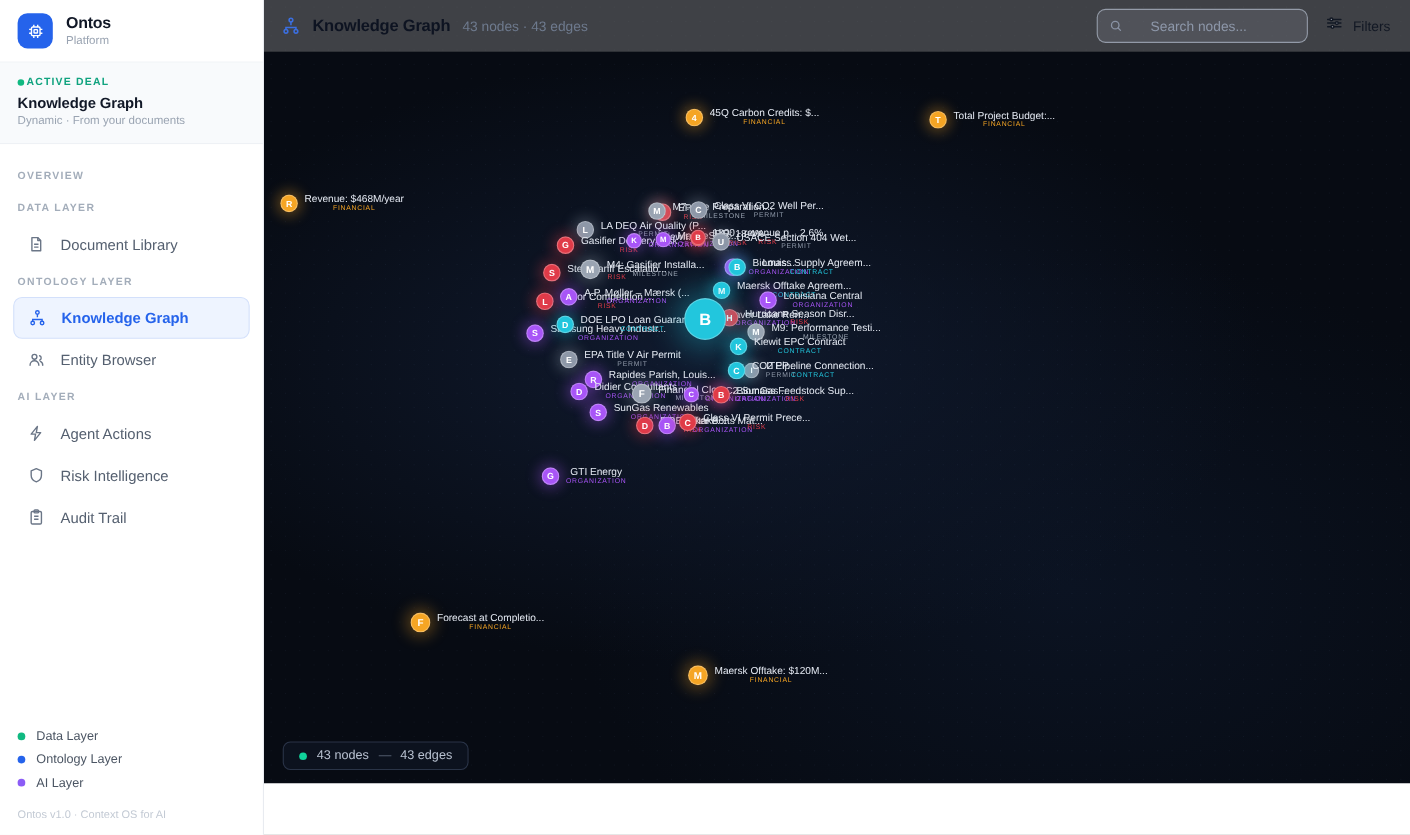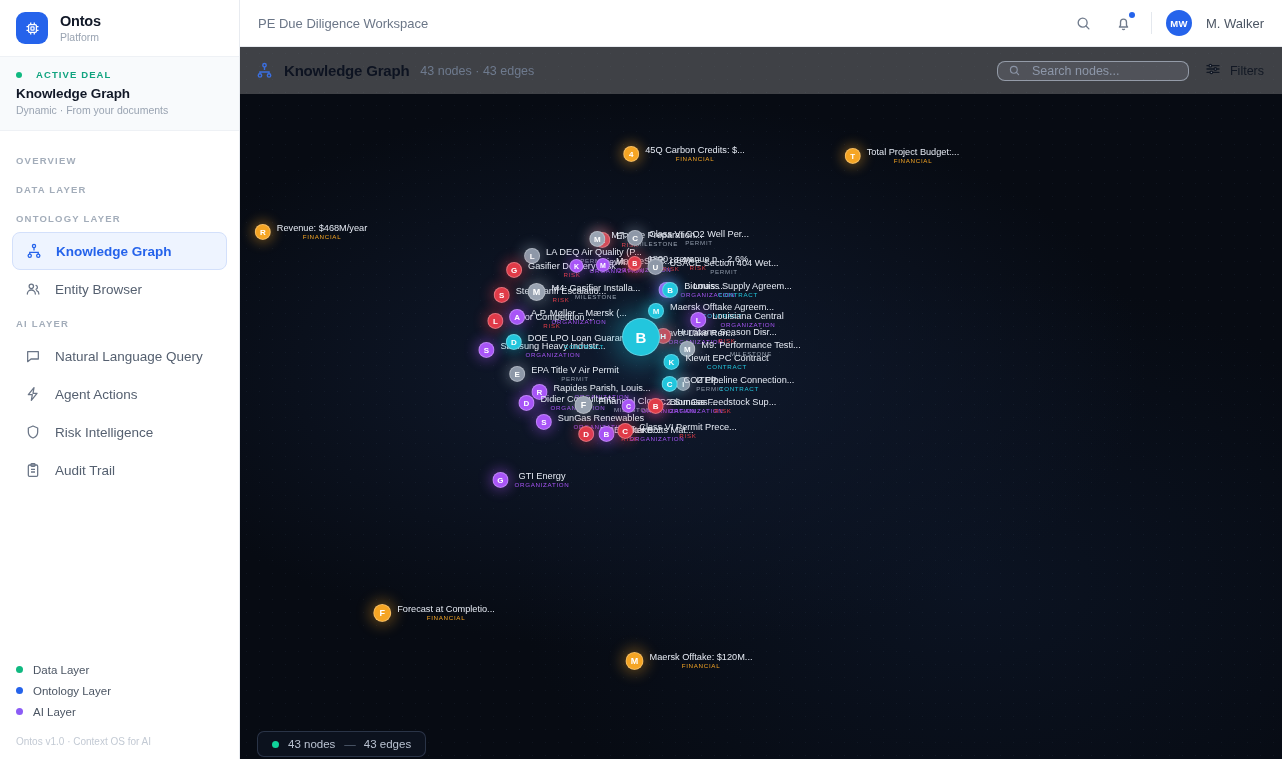--- a/index.html
+++ b/index.html
@@ -33,21 +33,21 @@
   .brand-text { display: flex; flex-direction: column; line-height: 1.15; }
   .brand-name { font-size: 14.5px; font-weight: 700; color: #111827; letter-spacing: -0.2px; }
   .brand-sub { font-size: 10.5px; color: #9aa4b2; margin-top: 1px; }
 
   .deal-card {
     padding: 12px 16px 14px 16px;
     background: #f8fafc;
     border-bottom: 1px solid #eef1f5;
   }
   .deal-badge {
-    display: flex; align-items: center; gap: 14px;
+    display: flex; align-items: center; gap: 2px;
     font-size: 9.5px; font-weight: 700; letter-spacing: 1.1px;
     color: #10a37f; text-transform: uppercase;
   }
   .deal-dot { width: 6px; height: 6px; border-radius: 50%; background: #10b981; display:inline-block; }
   .deal-title { font-size: 13.5px; font-weight: 700; color: #111827; margin-top: 6px; letter-spacing: -0.1px; }
   .deal-sub { font-size: 10.5px; color: #9aa4b2; margin-top: 3px; }
 
   .nav { padding-top: 14px; flex: 1 1 auto; overflow: hidden; }
   .nav-section {
     font-size: 9.5px; font-weight: 600; letter-spacing: 1.2px;
@@ -115,33 +115,33 @@
     background: rgba(128,128,128,0.47);
     display: flex; align-items: center; justify-content: space-between;
     padding: 0 18px 0 16px; z-index: 40;
   }
   .gt-left { display:flex; align-items:center; gap: 11px; }
   .gt-icon { color:#3b6fe0; display:flex; align-items:center; }
   .gt-title { font-size: 15px; font-weight: 700; color: #0d1321; letter-spacing: -0.2px; }
   .gt-stats { font-size: 12.5px; color: #6e7a8e; }
   .gt-right { display:flex; align-items:center; gap: 16px; }
   .search-box {
-    width: 192px; height: 20px; border-radius: 8px;
+    width: 192px; height: 31px; border-radius: 8px;
     border: 1px solid rgba(160,168,182,0.85);
     background: rgba(132,136,146,0.25);
-    display:flex; align-items:center; gap:11px; padding: 0 10px;
+    display:flex; align-items:center; gap:25px; padding: 0 10px;
   }
   .search-box .mag { color: #8a93a5; display:flex; }
   .search-placeholder { font-size: 12.5px; color: #8d97a9; }
   .filters-btn { display:flex; align-items:center; gap:9px; cursor:pointer; }
   .filters-label { font-size: 12.5px; font-weight: 400; color: #121824; }
 
   
   .status-pill {
-    position:absolute; left: 17px; bottom: 2px; z-index: 30;
+    position:absolute; left: 17px; bottom: 12px; z-index: 30;
     height: 26px; display:flex; align-items:center; gap: 9px;
     padding: 0 14px; border-radius: 7px;
     background: rgba(13,20,33,0.82);
     border: 1px solid rgba(80,96,124,0.45);
     font-size: 11.5px; color: #b9c2d1;
   }
   .status-pill .sdot { width:7px; height:7px; border-radius:50%; background:#10d39a; }
   .status-sep { color:#5a6578; letter-spacing:-1px; }
 
   
@@ -185,20 +185,30 @@
       </div>
       <div class="deal-title">Knowledge Graph</div>
       <div class="deal-sub">Dynamic · From your documents</div>
     </div>
 
     <nav class="nav">
 
       <div class="nav-section">OVERVIEW</div>
 
       <div class="nav-section">DATA LAYER</div>
+      <div class="nav-item">
+        <span class="ico">
+          <svg width="16" height="16" viewBox="0 0 24 24" fill="none" stroke="currentColor" stroke-width="1.9" stroke-linejoin="round">
+            <path d="M6 3h8l4 4v14H6z"></path>
+              <path d="M14 3v4h4"></path>
+              <path d="M9 12h6M9 16h6"></path>
+          </svg>
+        </span>
+        <span>Document Library</span>
+      </div>
 
       <div class="nav-section">ONTOLOGY LAYER</div>
       <div class="nav-item active">
         <span class="ico">
           <svg width="16" height="16" viewBox="0 0 24 24" fill="none" stroke="currentColor" stroke-width="1.9">
             <circle cx="12" cy="4.6" r="2.4"></circle>
               <circle cx="5.6" cy="19" r="2.4"></circle>
               <circle cx="18.4" cy="19" r="2.4"></circle>
             <path d="M12 7v4.2M5.6 16.6v-2.4h12.8v2.4"></path>
           </svg>
@@ -213,28 +223,20 @@
             <path d="M16.5 6.6a3.1 3.1 0 0 1 0 5.9M17.5 14.4a5.4 5.4 0 0 1 3.3 5.1"></path>
           </svg>
         </span>
         <span>Entity Browser</span>
       </div>
 
       <div class="nav-section">AI LAYER</div>
       <div class="nav-item">
         <span class="ico">
           <svg width="16" height="16" viewBox="0 0 24 24" fill="none" stroke="currentColor" stroke-width="1.9" stroke-linejoin="round">
-            <path d="M4 5.5h16v11H9l-5 4z"></path>
-          </svg>
-        </span>
-        <span>Natural Language Query</span>
-      </div>
-      <div class="nav-item">
-        <span class="ico">
-          <svg width="16" height="16" viewBox="0 0 24 24" fill="none" stroke="currentColor" stroke-width="1.9" stroke-linejoin="round">
             <path d="M13.5 2.5 5 13h6l-1.5 8.5L18 11h-6z"></path>
           </svg>
         </span>
         <span>Agent Actions</span>
       </div>
       <div class="nav-item">
         <span class="ico">
           <svg width="16" height="16" viewBox="0 0 24 24" fill="none" stroke="currentColor" stroke-width="1.9" stroke-linejoin="round">
             <path d="M12 3 5 6v6c0 4.3 2.9 7.6 7 9 4.1-1.4 7-4.7 7-9V6z"></path>
           </svg>
@@ -265,41 +267,20 @@
       <div class="legend-row">
         <span class="legend-dot" style="background:#8b5cf6"></span>
         <span>AI Layer</span>
       </div>
     </div>
     <div class="sidebar-footer">Ontos v1.0 · Context OS for AI</div>
   </aside>
 
   <section class="main">
 
-    <header class="topbar">
-      <div class="breadcrumb">PE Due Diligence Workspace</div>
-      <div class="topbar-right">
-        <div class="icon-btn">
-          <svg width="17" height="17" viewBox="0 0 24 24" fill="none" stroke="currentColor" stroke-width="1.9" stroke-linecap="round">
-            <circle cx="10.8" cy="10.8" r="6.3"></circle>
-              <path d="m15.6 15.6 4 4"></path>
-          </svg>
-        </div>
-        <div class="icon-btn">
-          <svg width="17" height="17" viewBox="0 0 24 24" fill="none" stroke="currentColor" stroke-width="1.9" stroke-linejoin="round">
-            <path d="M6.2 17h11.6l-1.6-2.4V10a4.2 4.2 0 0 0-8.4 0v4.6z"></path>
-              <path d="M10.3 19.6a2 2 0 0 0 3.4 0"></path>
-          </svg>
-          <span class="bell-dot"></span>
-        </div>
-        <span class="vdiv"></span>
-        <div class="avatar">MW</div>
-        <span class="username">M. Walker</span>
-      </div>
-    </header>
 
     <div class="graph-wrap">
       <div class="graph-canvas"></div>
       <div class="dotgrid"></div>
 
       <svg class="edges" id="edge-layer">
           <line x1="401" y1="290" x2="444" y2="107" stroke="#b5830f" stroke-width="1.2" opacity="0.85"></line>
           <line x1="401" y1="290" x2="662" y2="109" stroke="#b5830f" stroke-width="1.2" opacity="0.85"></line>
           <line x1="401" y1="290" x2="71" y2="185" stroke="#b5830f" stroke-width="1.2" opacity="0.85"></line>
           <line x1="401" y1="290" x2="379" y2="193" stroke="#2a8fb8" stroke-width="1.1" opacity="0.62"></line>

